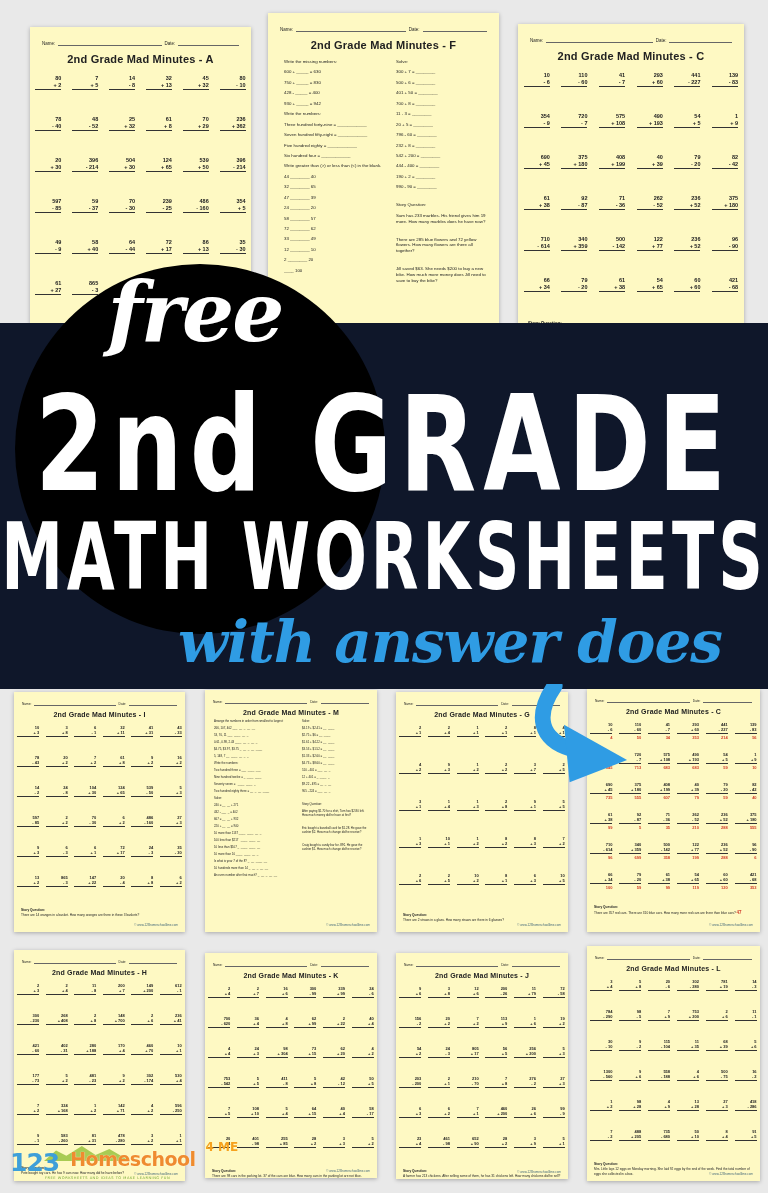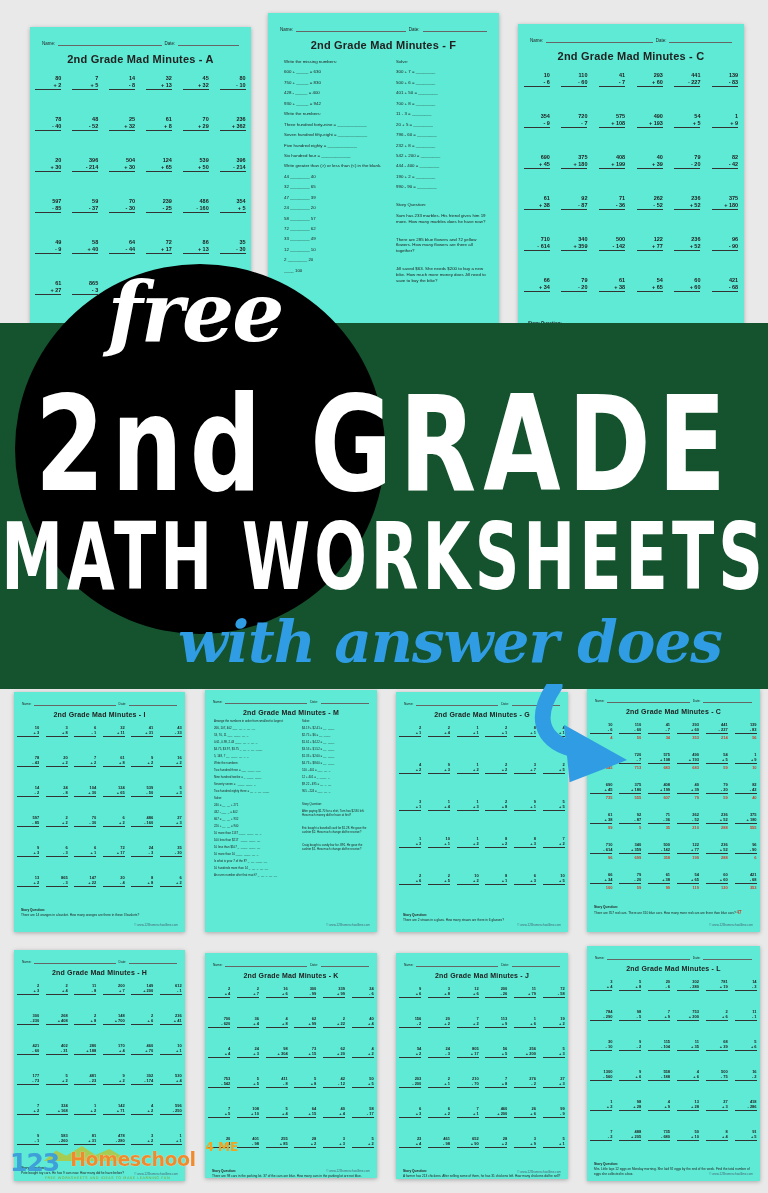--- a/index.html
+++ b/index.html
@@ -1,18 +1,18 @@
 <!DOCTYPE html>
 <html><head>
 <meta charset="utf-8">
 <style>
   html,body{margin:0;padding:0;background:#d8d8d8}
   .canvas{position:relative;width:768px;height:1193px;background:#e9e9e9;overflow:hidden;font-family:"Liberation Sans",sans-serif}
   
-  .sheet{position:absolute;background:#5eead4;box-shadow:0 1px 4px rgba(0,0,0,.28);overflow:hidden;color:#222;z-index:1}
+  .sheet{position:absolute;background:#fef9c3;box-shadow:0 1px 4px rgba(0,0,0,.28);overflow:hidden;color:#222;z-index:1}
   #sh-a{left:30px;top:27px;width:221px;height:310px}
   #sh-f{left:268px;top:13px;width:231px;height:324px}
   #sh-c{left:518px;top:24px;width:226px;height:313px}
   #sh-i{left:14px;top:692px;width:171px;height:240px}
   #sh-m{left:205px;top:690px;width:172px;height:242px}
   #sh-g{left:396px;top:692px;width:172px;height:240px}
   #sh-c2{left:587px;top:689px;width:173px;height:243px}
   #sh-h{left:14px;top:950px;width:171px;height:231px}
   #sh-k{left:205px;top:953px;width:172px;height:225px}
   #sh-j{left:396px;top:953px;width:172px;height:226px}
@@ -46,21 +46,21 @@
   .col{position:absolute;line-height:1.35}
   .fline{min-height:3px;margin-bottom:4.5px}
   #sh-f .col{font-size:4.4px;top:46px}
   #sh-f .colL{left:16px;width:102px}
   #sh-f .colR{left:128px;width:92px}
   #sh-m .col{font-size:2.9px;top:30px}
   #sh-m .colL{left:9px;width:80px}
   #sh-m .colR{left:97px;width:68px}
   #sh-m .fline{margin-bottom:3.1px}
   
-  .banner{position:absolute;left:0;top:323px;width:768px;height:366px;background:#14532d;z-index:3}
+  .banner{position:absolute;left:0;top:323px;width:768px;height:366px;background:#0f172a;z-index:3}
   .dome{position:absolute;left:15px;top:-59px;width:370px;height:370px;border-radius:50%;background:#000}
   .free{position:absolute;left:85px;top:-52px;width:220px;text-align:center;font-family:"DejaVu Serif",serif;font-style:italic;font-weight:bold;font-size:82px;color:#fff;line-height:1;letter-spacing:-2px}
   .h1{position:absolute;left:0;top:56px;width:100%;text-align:center;font-family:"DejaVu Sans",sans-serif;font-weight:bold;font-size:100px;letter-spacing:7px;line-height:1;color:#fff;transform:scaleY(1.32);transform-origin:50% 0;white-space:nowrap}
   .h2{position:absolute;left:0;top:188px;width:100%;text-align:center;font-family:"DejaVu Sans",sans-serif;font-weight:bold;font-size:62px;letter-spacing:4px;line-height:1;color:#fff;transform:scaleY(1.5);transform-origin:50% 0;white-space:nowrap}
   .h3{position:absolute;left:170px;top:290px;width:560px;text-align:center;font-family:"DejaVu Serif",serif;font-style:italic;font-weight:bold;font-size:58px;color:#2f9ce4;line-height:1;letter-spacing:-1px;white-space:nowrap}
   
   .arrow{position:absolute;left:518px;top:684px;width:118px;height:102px;z-index:6}
   
   .logo{position:absolute;left:10px;top:1150px;z-index:8;font-family:"DejaVu Sans",sans-serif}
   .mtn{position:absolute;left:34px;top:-4px;width:86px;height:15px;background:#a8cb52;clip-path:polygon(0 100%,14% 30%,26% 65%,44% 0,60% 60%,76% 20%,100% 100%)}

